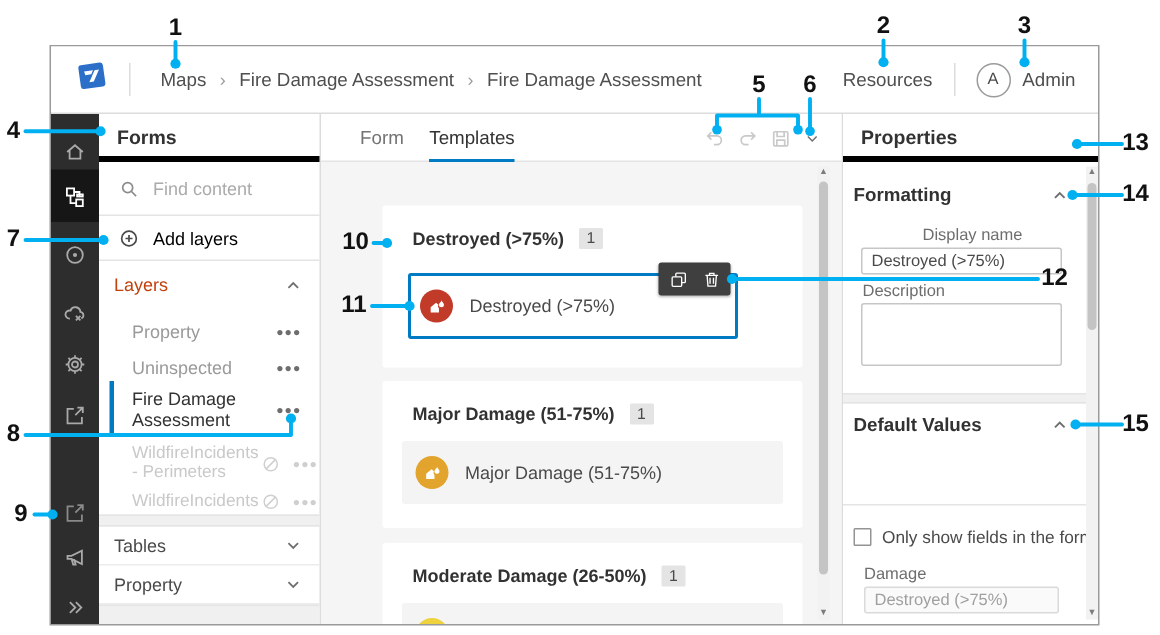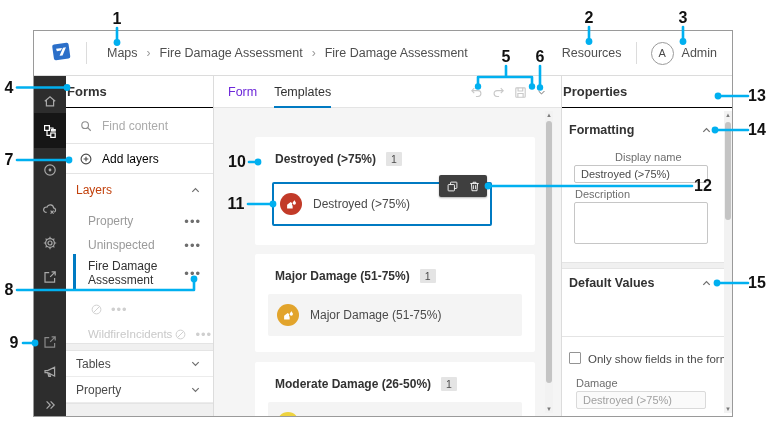--- a/index.html
+++ b/index.html
@@ -26,36 +26,36 @@
                display:flex; align-items:center; justify-content:center; cursor:pointer; }
   .side-item.active { background:#161616; height:35px; }
   .side svg { stroke:#a9a9a9; fill:none; stroke-width:1.2; }
   .side-item.active svg { stroke:#fff; }
   .side-item.dim svg { stroke:#8a8a8a; }
 
   
   .forms { position:absolute; left:32px; top:45px; bottom:0; width:148px; background:#fff;
            border-right:1px solid #dcdcdc; font-size:12px; color:#4a4a4a; }
   .panel-title { position:absolute; left:0; top:0; right:0; height:32px; line-height:32px;
-                 padding-left:1px; font-weight:bold; font-size:13px; color:#323232;
-                 border-bottom:1px solid #000000; }
+                 padding-left:12px; font-weight:bold; font-size:13px; color:#323232;
+                 border-bottom:4px solid #000000; }
   .row-abs { position:absolute; left:0; right:0; display:flex; align-items:center; }
   .ph { color:#ababab; }
   .ellipsis { color:#6e6e6e; font-size:13px; letter-spacing:1px; cursor:pointer; }
   .dim-txt { color:#c9c9c9; }
   .sel-bar { position:absolute; left:7px; top:178px; width:3px; height:36px; background:#007ac2; }
   .gray-band { position:absolute; left:0; right:0; background:#f0f0f0;
                border-top:1px solid #e4e4e4; border-bottom:1px solid #e4e4e4; }
 
   
   .mid { position:absolute; left:180px; top:45px; bottom:0; width:348px; background:#fff;
          border-right:1px solid #dcdcdc; }
   .tabs { position:absolute; left:0; top:0; right:0; height:32px; border-bottom:1px solid #e4e4e4;
           display:flex; align-items:center; background:#fff; }
-  .tab { font-size:12.5px; color:#6d28d9; margin-left:14px; height:32px; line-height:32px;
+  .tab { font-size:12.5px; color:#737373; margin-left:26px; height:32px; line-height:32px;
          position:relative; cursor:pointer; }
   .tab.active { color:#323232; }
   .tab.active::after { content:""; position:absolute; left:0; right:0; bottom:0; height:2px; background:#007ac2; }
   .tab-tools { position:absolute; right:13px; top:0; height:32px; display:flex; align-items:center; gap:7px; }
   .tool-ic svg { stroke:#c9c9c9; fill:none; stroke-width:1.2; display:block; }
   .tool-ic.dk svg { stroke:#6e6e6e; }
   .mid-body { position:absolute; left:0; top:32px; right:0; bottom:0; background:#f5f5f5; overflow:hidden; }
   .card { position:absolute; left:41px; width:280px; background:#fff; border-radius:2px; }
   .card-hd { display:flex; align-items:center; padding:15px 0 0 20px; }
   .card-hd .t { font-size:12px; font-weight:bold; color:#323232; }
@@ -224,20 +224,21 @@
         <span class="ellipsis">•••</span>
       </div>
 
       <div class="sel-bar"></div>
       <div class="row-abs" style="top:178px; height:38px; padding:0 12px 0 22px; justify-content:space-between;">
         <span style="color:#323232; width:96px; line-height:14px;">Fire Damage Assessment</span>
         <span class="ellipsis">•••</span>
       </div>
 
       <div class="row-abs" style="top:218px; height:30px; padding:0 12px 0 22px; font-size:11.5px;">
+        <span class="dim-txt" style="width:86px; line-height:13px;">WildfireIncidents - Perimeters</span>
         <span style="display:flex; margin:0 8px 0 2px;">
           <svg width="13" height="13" viewBox="0 0 16 16" style="stroke:#cfcfcf;fill:none;stroke-width:1.2;">
               <circle cx="8" cy="8" r="5.4"></circle>
               <path d="M4.2 11.8 L11.8 4.2"></path>
             </svg>
         </span>
         <span class="ellipsis" style="color:#cfcfcf;">•••</span>
       </div>
       <div class="row-abs" style="top:246px; height:24px; padding:0 12px 0 22px; font-size:11.5px;">
         <span class="dim-txt" style="width:86px;">WildfireIncidents</span>

